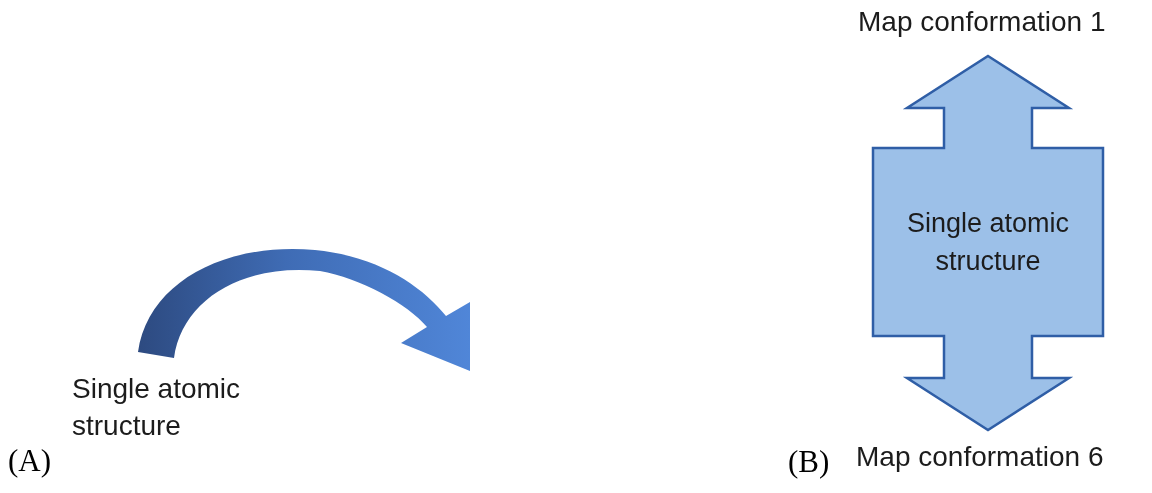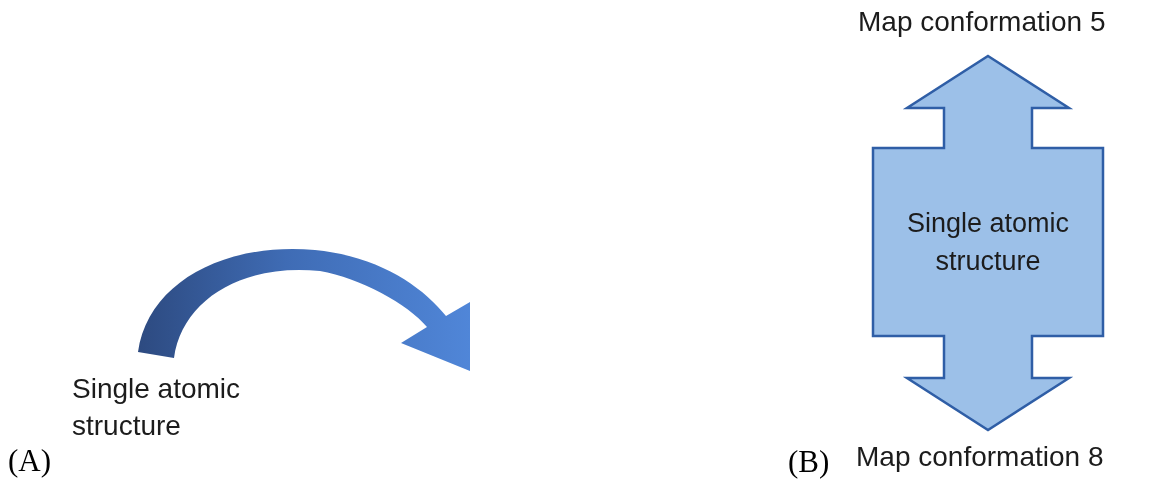--- a/index.html
+++ b/index.html
@@ -108,30 +108,30 @@
   </svg>
 
   <div id="label-structure-a" class="abs">
     <span class="line">Single atomic</span>
     <span class="line">structure</span>
   </div>
 
 
   <div id="panel-a-letter" class="abs panel-letter">(A)</div>
 
-  <div id="label-map-conf-1" class="abs">Map conformation 5</div>
+  <div id="label-map-conf-1" class="abs">Map conformation 1</div>
 
   <svg id="double-arrow-svg" class="abs" viewBox="0 0 265 392" xmlns="http://www.w3.org/2000/svg">
     <polygon points="133,8 214,60 177,60 177,100 248,100 248,288 177,288
                      177,330 214,330 133,382 52,330 89,330 89,288 18,288
                      18,100 89,100 89,60 52,60" fill="#9cc0e8"></polygon>
   </svg>
 
   <div id="label-structure-b" class="abs">
     <span class="line">Single atomic</span>
     <span class="line">structure</span>
   </div>
 
-  <div id="label-map-conf-2" class="abs">Map conformation 8</div>
+  <div id="label-map-conf-2" class="abs">Map conformation 6</div>
 
   <div id="panel-b-letter" class="abs panel-letter">(B)</div>
 
 </div>
 
 </body></html>

